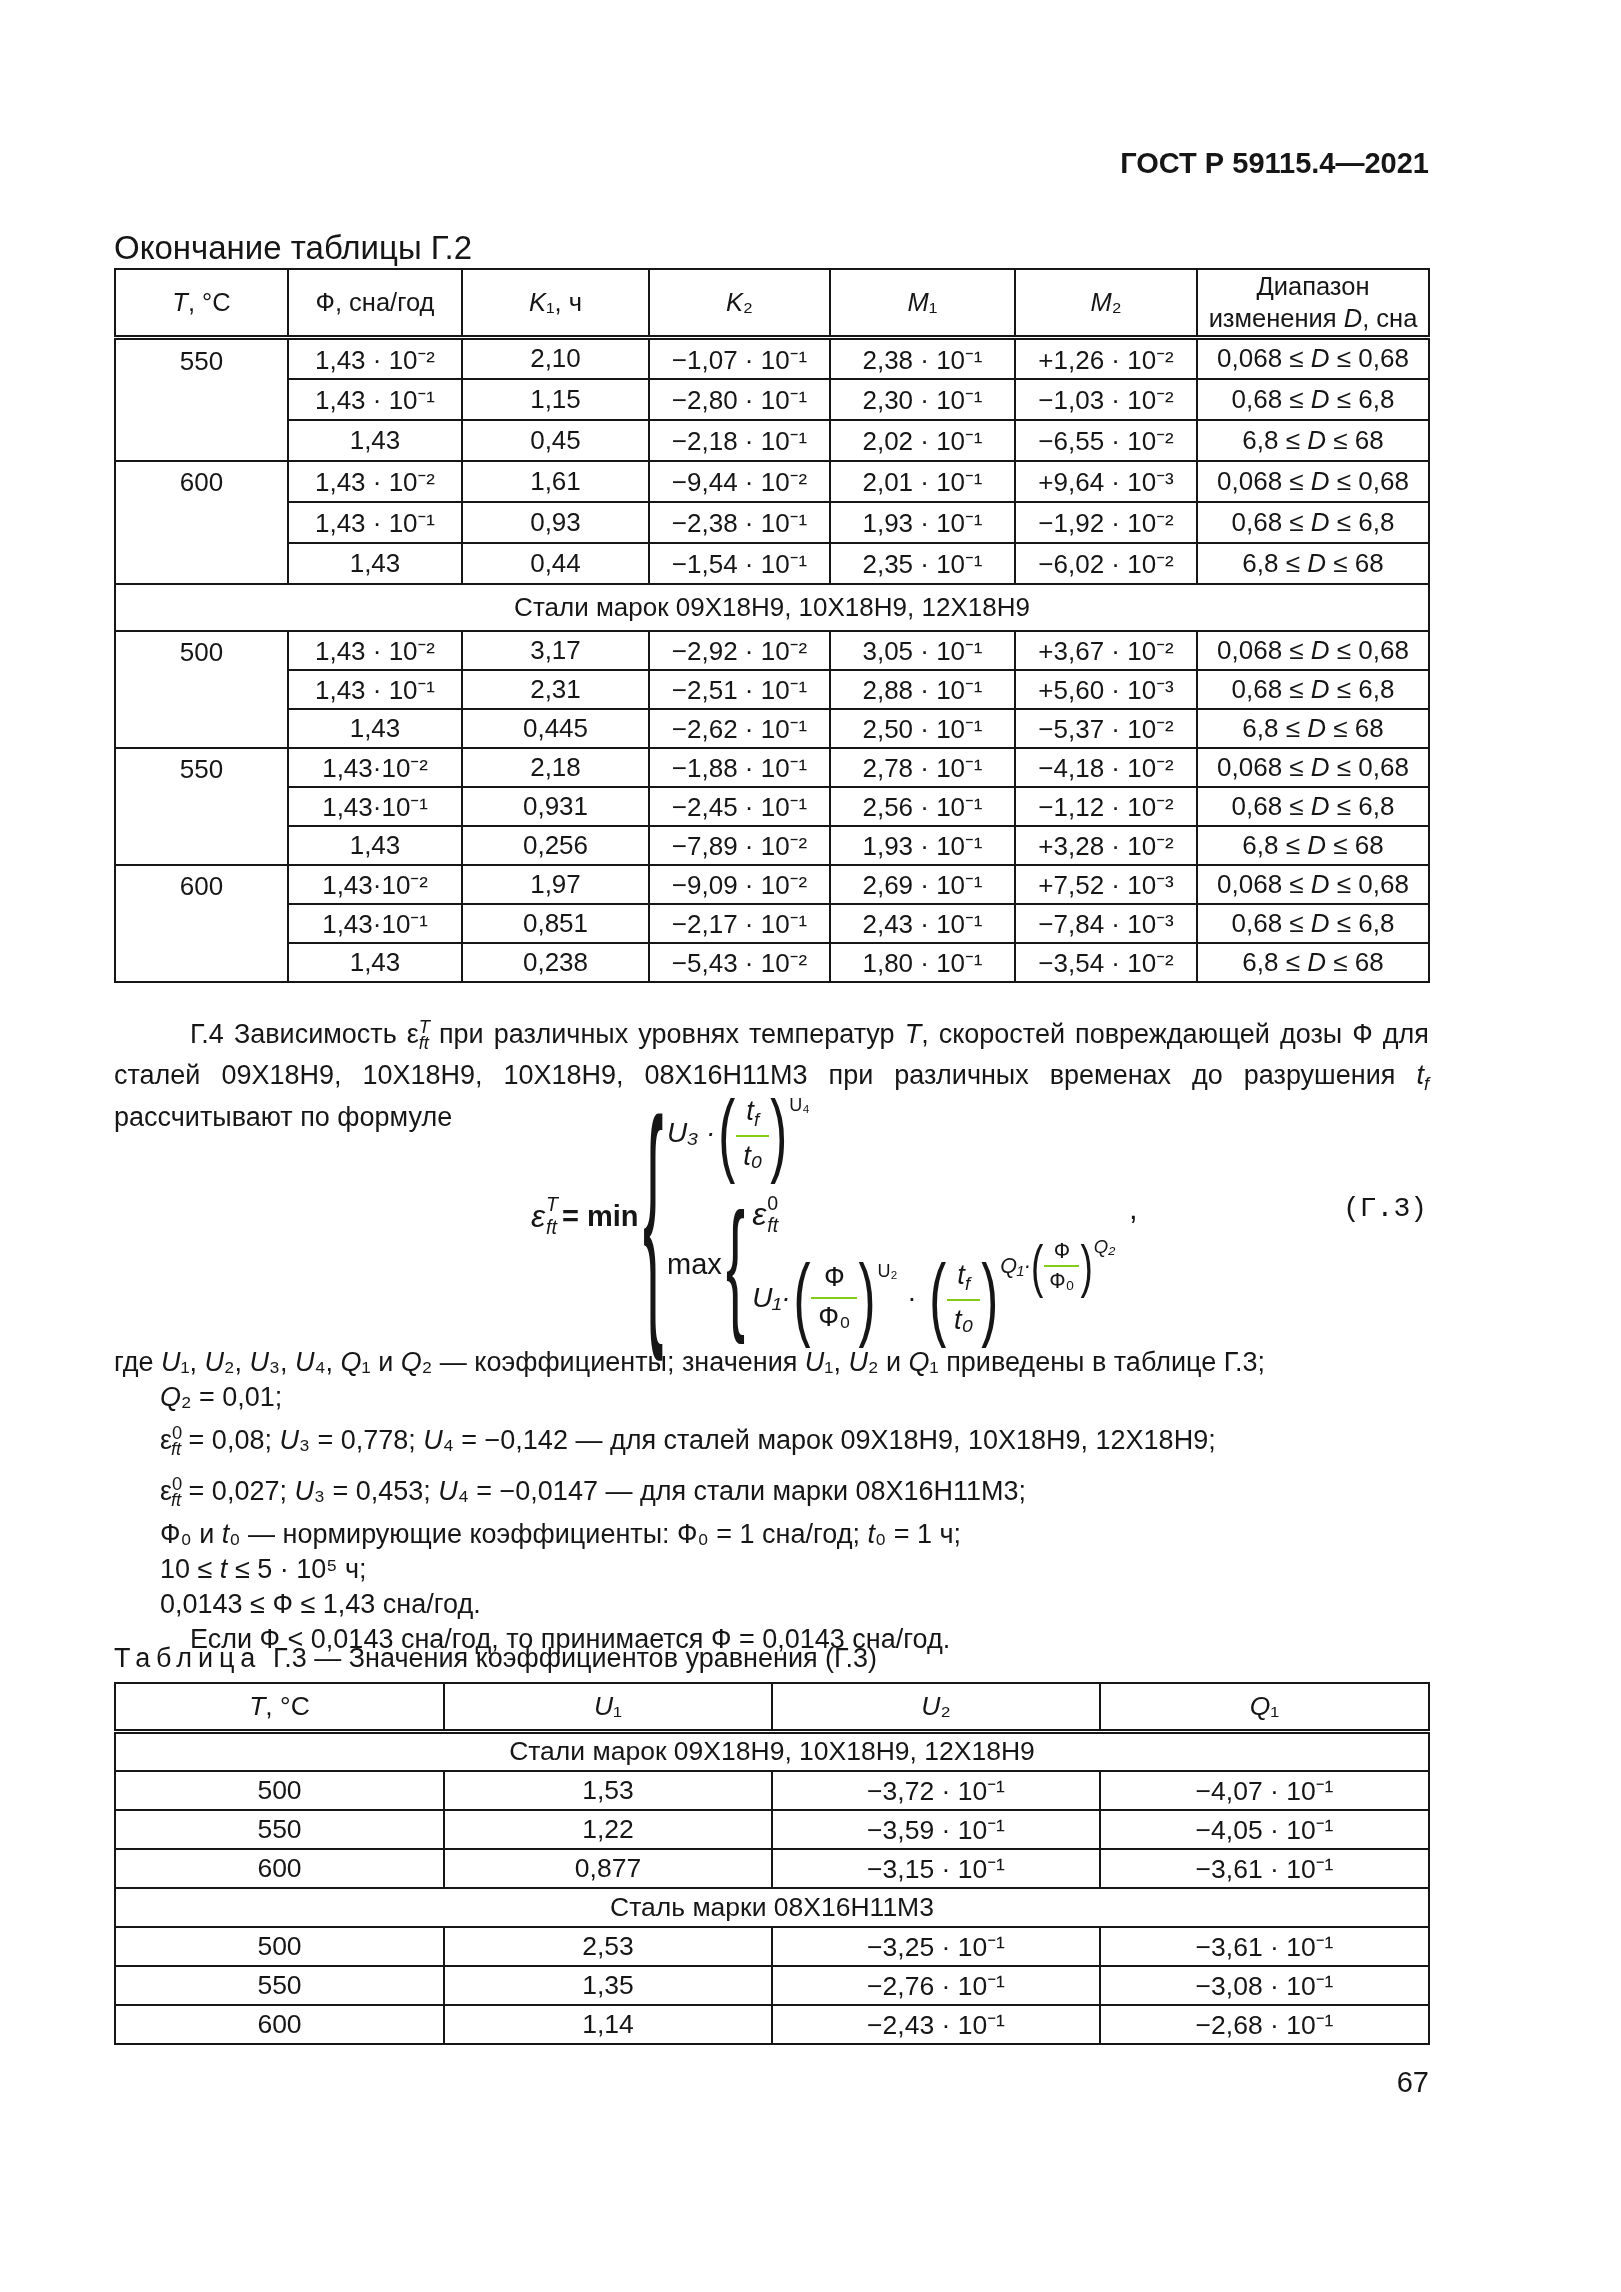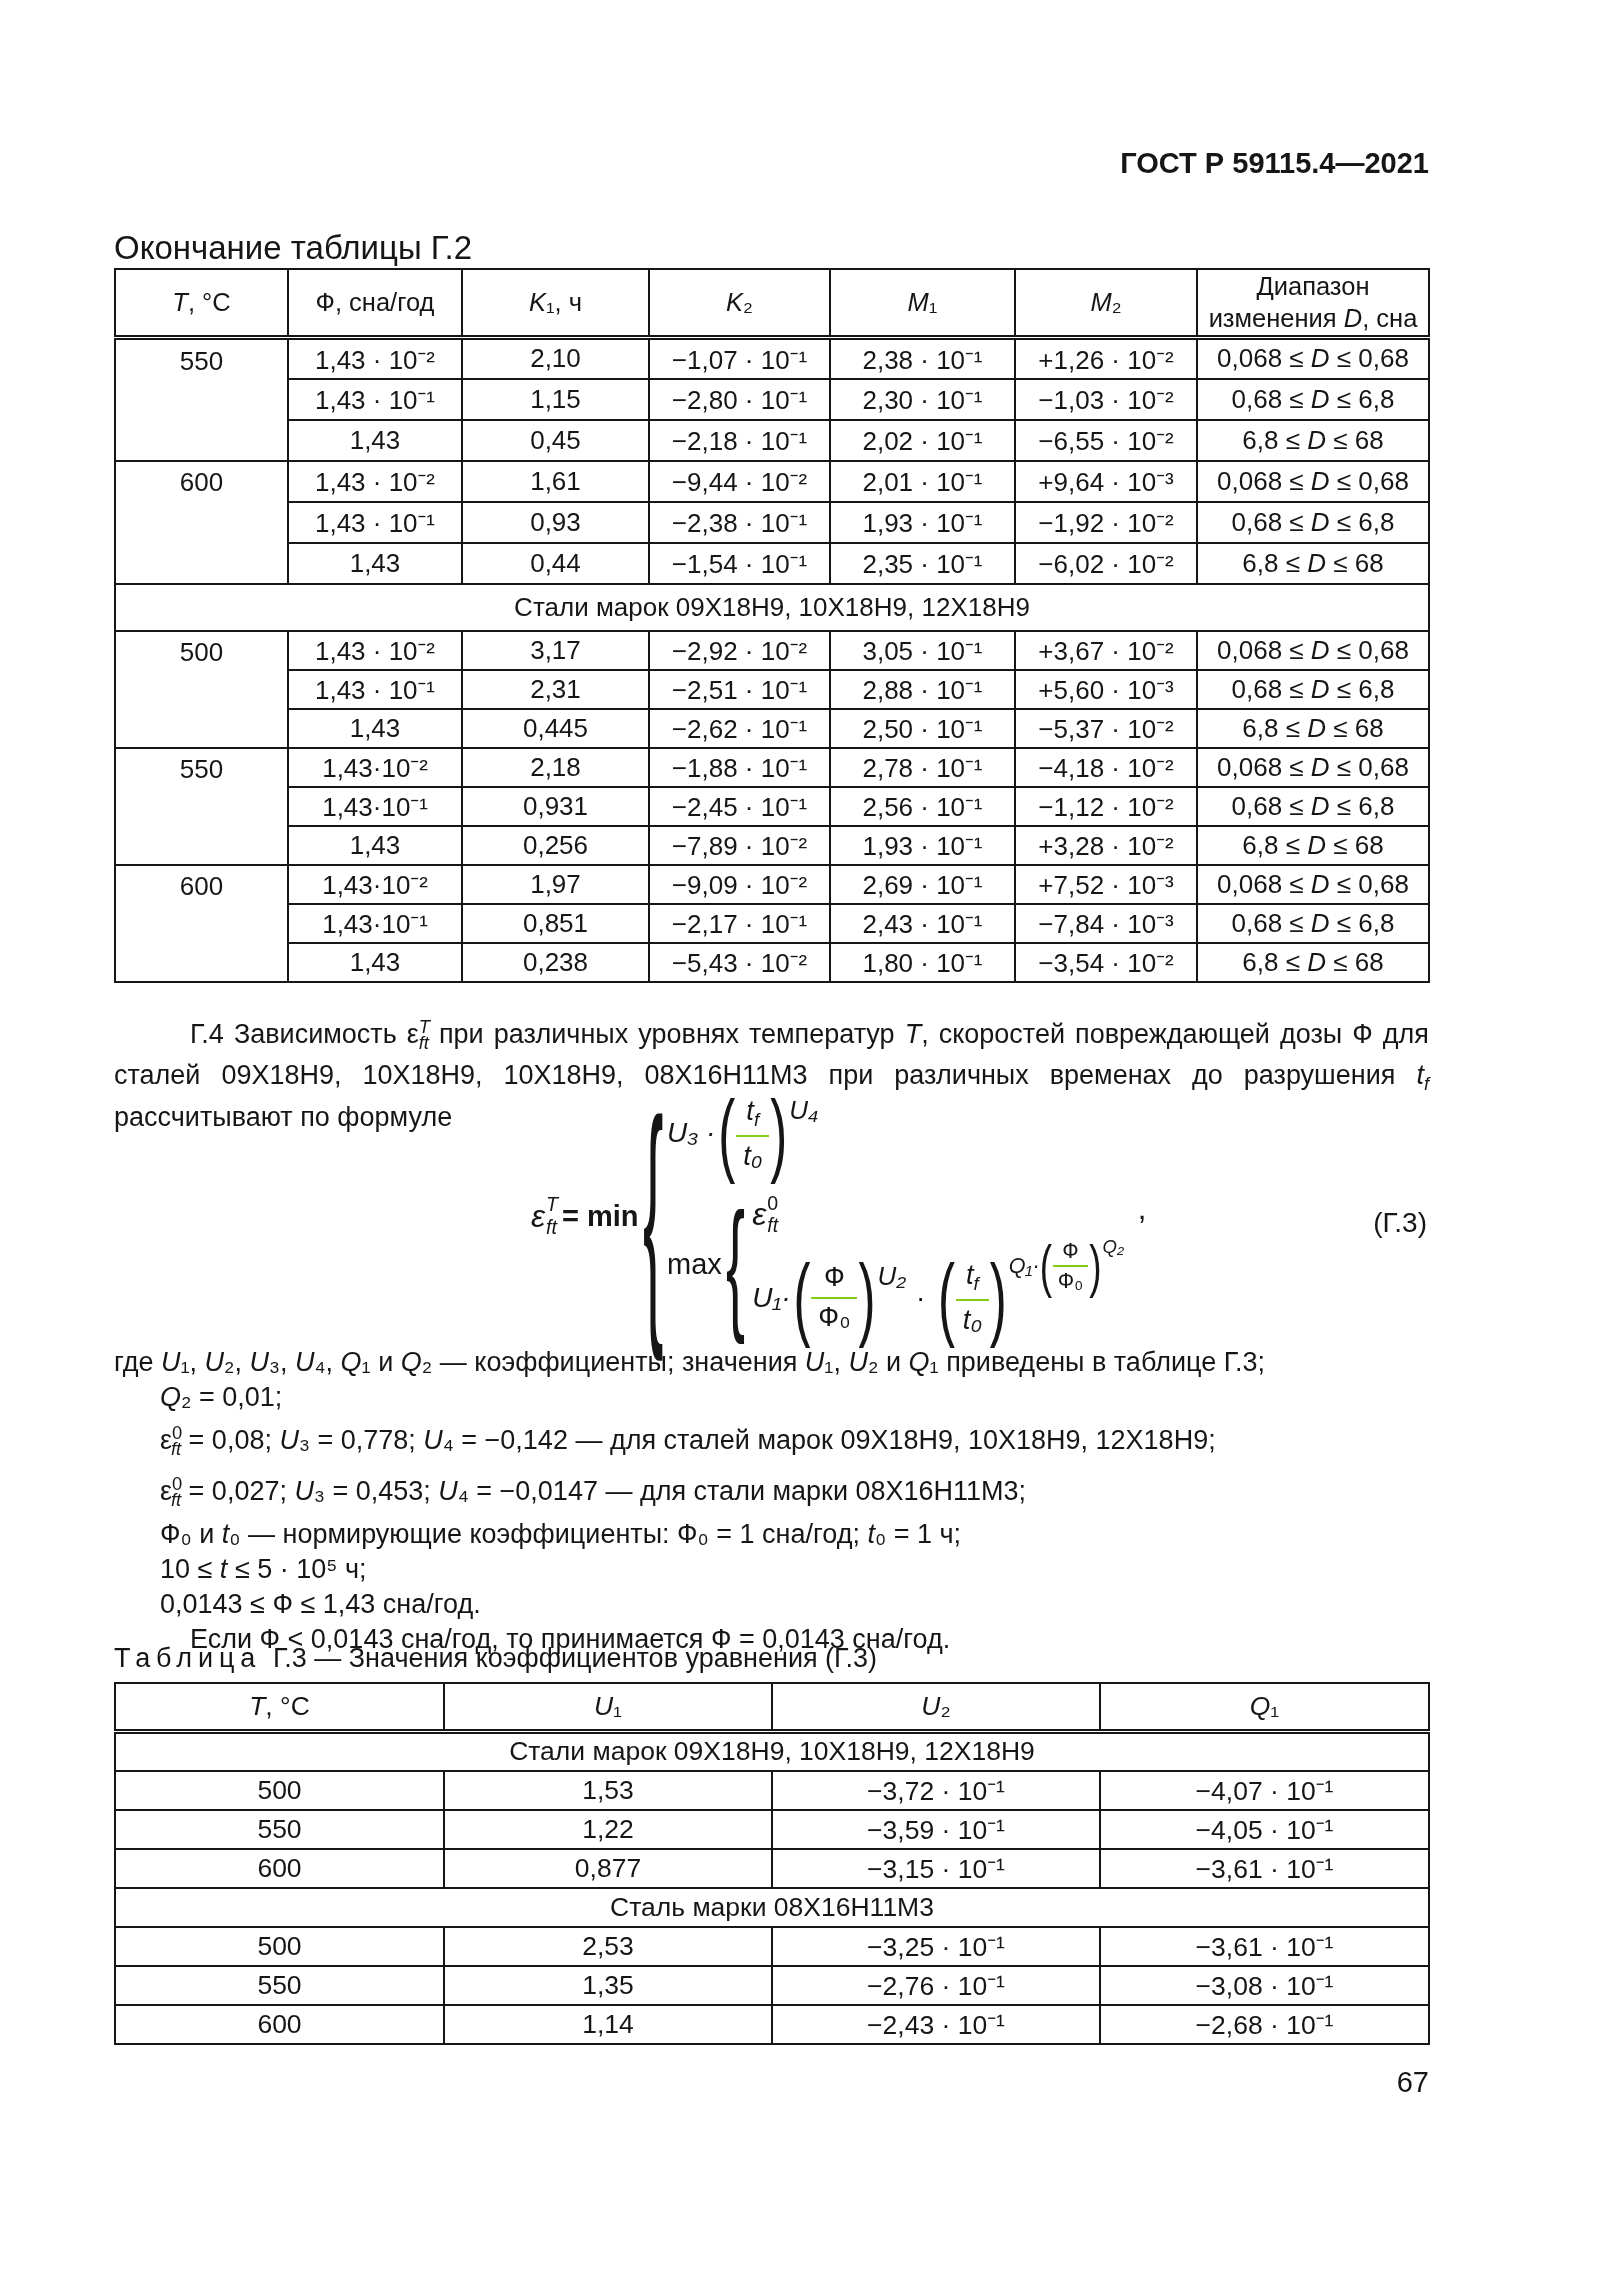--- a/index.html
+++ b/index.html
@@ -72,30 +72,30 @@
   .paren::before{display:block;line-height:1;font-weight:300;}
   .paren.l::before{content:"(";}
   .paren.r::before{content:")";}
   .paren.big::before{font-size:51px;transform:scaleY(1.8);}
   .paren.sm::before{font-size:37px;transform:scaleY(1.55);}
   .frac{display:inline-flex;flex-direction:column;align-items:stretch;text-align:center;
         font-size:27.4px;line-height:1.1;margin:0 1px;}
   .frac .num{border-bottom:2px solid #84cc16;padding:1px 6.9px 3.9px;}
   .frac .den{padding:3.9px 6.9px 1px;}
   .frac.it{font-style:italic;}
-  .exp{font-size:26px;font-style:italic;align-self:flex-start;margin-top:0;margin-left:2px;}
+  .exp{font-size:18px;align-self:flex-start;margin-top:0;margin-left:2px;}
   .cexp{display:inline-flex;align-items:center;align-self:flex-start;margin-top:-19.6px;
         margin-left:2px;font-size:21.6px;}
   .cexp .cvar{font-style:italic;font-size:21.6px;}
   .frac.fsm{font-size:21.6px;}
   .frac.fsm .num{padding:0 4.9px 2px;}
   .frac.fsm .den{padding:2px 4.9px 0;}
   .exp2{font-size:18.6px;font-style:italic;align-self:flex-start;margin-top:-3.9px;margin-left:1px;}
   .fcomma{font-size:31px;margin-left:13.7px;margin-top:-15.7px;}
-  .glabel{position:absolute;right:2px;top:124px;font-size:28px;}
+  .glabel{position:absolute;right:2px;top:110px;font-size:28px;font-family:Liberation Mono, monospace;}
 </style>
 </head>
 <body>
 
 <div class="page">
 
   <div class="doccode">ГОСТ Р 59115.4—2021</div>
   <div class="contlabel">Окончание таблицы Г.2</div>
 
   <table id="tg2">

